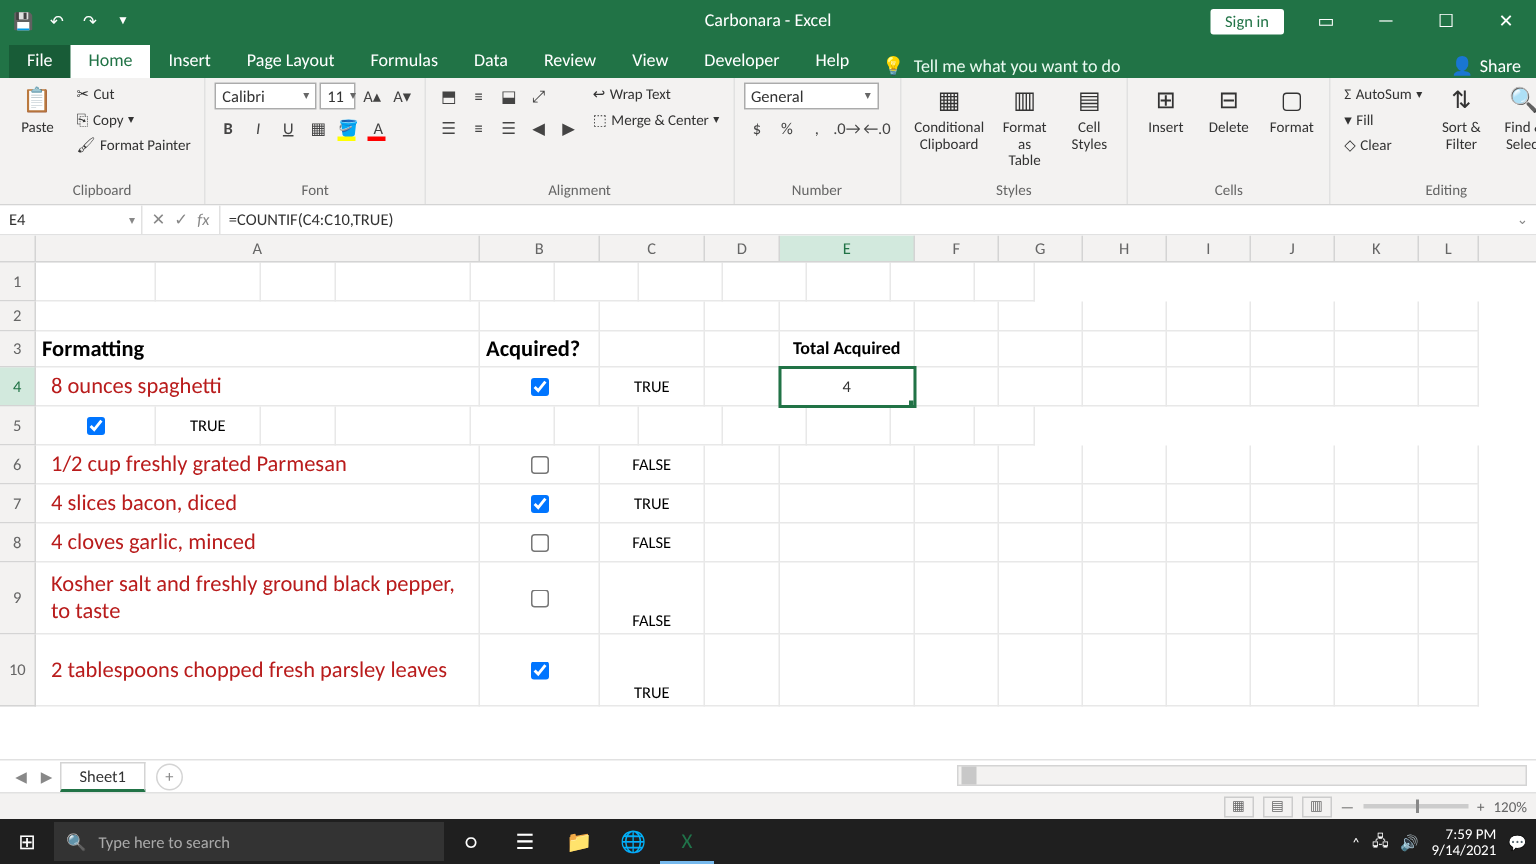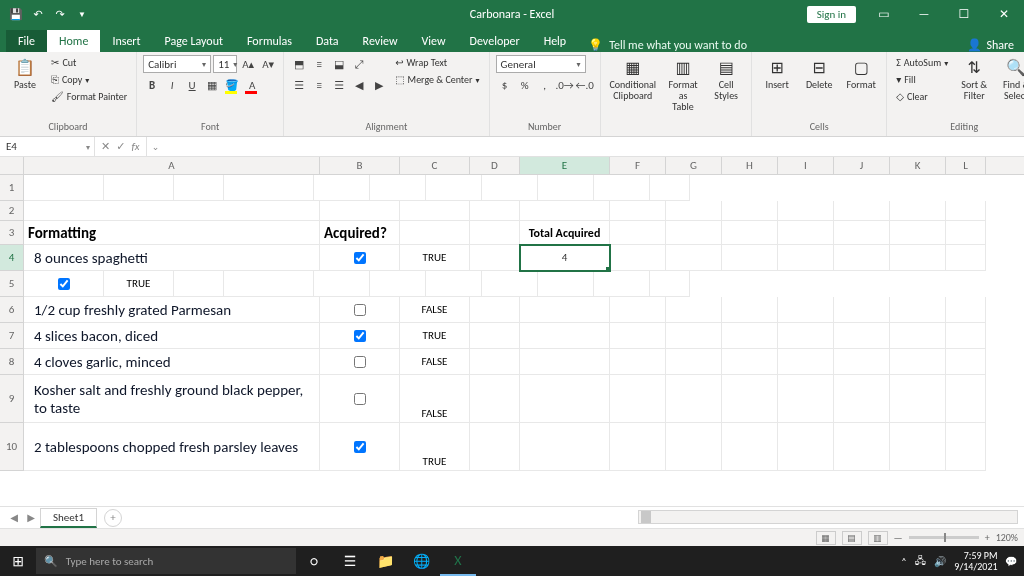--- a/index.html
+++ b/index.html
@@ -51,21 +51,21 @@
 .colheads { display:flex; background:#f3f2f1; border-bottom:1px solid #d4d4d4; height:18px; position:sticky; top:0;}
 .corner { width:24px; border-right:1px solid #d4d4d4; background:#f3f2f1;}
 .ch { border-right:1px solid #d4d4d4; text-align:center; font-size:11px; color:#666; line-height:18px;}
 .rows { }
 .row-grid { display:flex; }
 .rh { width:24px; background:#f3f2f1; border-right:1px solid #d4d4d4; border-bottom:1px solid #d4d4d4; text-align:center; font-size:11px; color:#666; display:flex;align-items:center;justify-content:center;}
 .cell { border-right:1px solid #e8e8e8; border-bottom:1px solid #e8e8e8; padding:2px 4px; overflow:hidden; display:flex; align-items:center;}
 .cA{width:296px;} .cB{width:80px;} .cC{width:70px;} .cD{width:50px;} .cE{width:90px;} .cF,.cG,.cH,.cI,.cJ,.cK{width:56px;} .cL{width:40px;}
 .title-cell { font-family:Calibri; font-weight:bold; font-size:19px; color:#000;}
 .header-cell { font-family:Calibri; font-weight:bold; font-size:15px; color:#000;}
-.ing-cell { font-family:Calibri; font-size:15px; color:#0f172a; padding-left:10px;}
+.ing-cell { font-family:Calibri; font-size:15px; color:#b91c1c; padding-left:10px;}
 .tf-cell { font-family:Calibri; font-size:11px; color:#000; justify-content:center;}
 .chk { justify-content:center;}
 .chk input { width:12px; height:12px;}
 .selected { outline:2px solid #217346; outline-offset:-1px; position:relative;}
 .selected::after { content:""; position:absolute; right:-2px; bottom:-2px; width:5px; height:5px; background:#217346;}
 .rh.active, .ch.active { background:#d2e9dd; color:#217346;}
 
 
 .sheettabs { height:22px; background:#fff; border-top:1px solid #e1e1e1; display:flex; align-items:center; padding-left:6px; gap:1px; position:relative;}
 .navarr { width:16px; text-align:center; color:#888; font-size:10px;}
@@ -238,20 +238,21 @@
         </div>
       <div class="bigbtn">
           <div class="ic">▥</div>
           <span>Format as Table</span>
         </div>
       <div class="bigbtn">
           <div class="ic">▤</div>
           <span>Cell Styles</span>
         </div>
     </div>
+    <div class="label">Styles</div>
   </div>
 
   <div class="group">
     <div class="body">
       <div class="bigbtn">
           <div class="ic">⊞</div>
           <span>Insert</span>
         </div>
       <div class="bigbtn">
           <div class="ic">⊟</div>
@@ -298,20 +299,23 @@
 <div class="fbar">
   <div class="namebox">
       <span>E4</span>
       <span class="dd">▾</span>
     </div>
   <div class="fxbtns">
     <span>✕</span>
     <span>✓</span>
     <span style="font-style:italic;">fx</span>
   </div>
+  <div class="fxinput">
+      <span>=COUNTIF(C4:C10,TRUE)</span>
+    </div>
   <div class="expand">⌄</div>
 </div>
 
 <div class="gridwrap">
   <div class="colheads">
     <div class="corner"></div>
     <div class="ch cA">A</div>
     <div class="ch cB">B</div>
     <div class="ch cC">C</div>
     <div class="ch cD">D</div>

